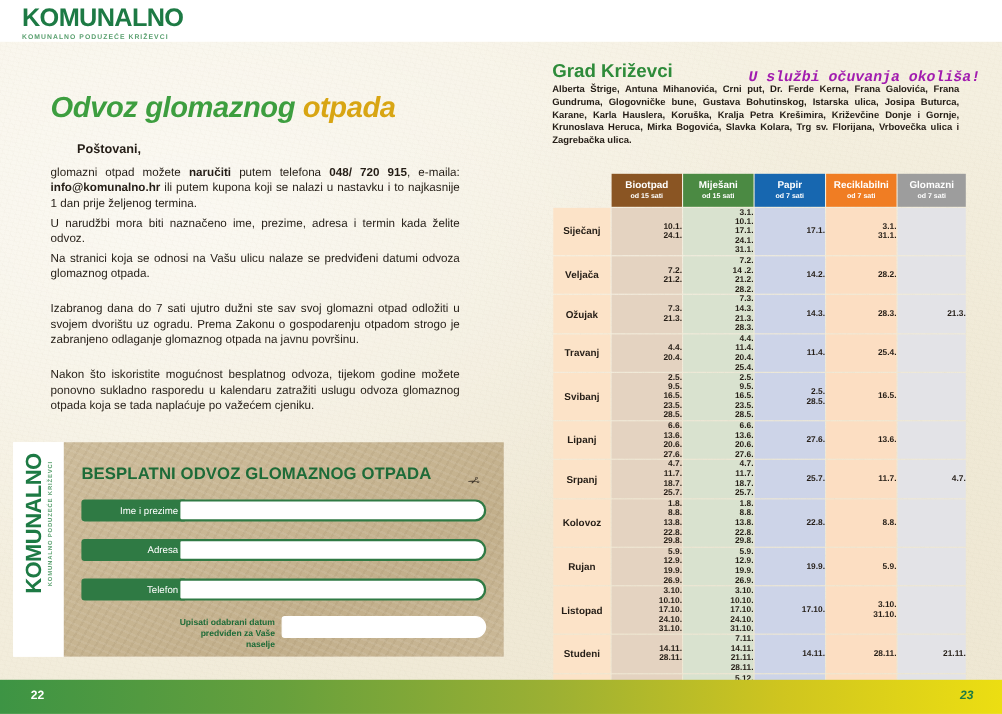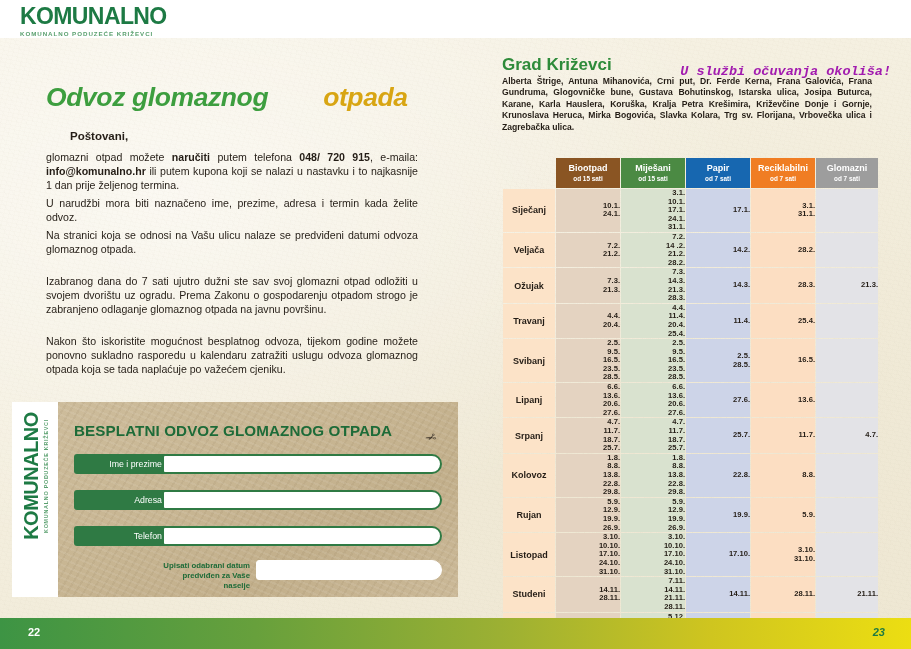--- a/index.html
+++ b/index.html
@@ -47,21 +47,21 @@
     font-size:13.5px; color:#a21caf;margin-top:47px;
   }
   
   #left-page { position:absolute; left:0; top:38px; width:470px; height:577px; }
   #page-title {
     position:absolute; left:46px; top:44px;
     font-size:26.5px; font-weight:bold; font-style:italic;
     letter-spacing:-.4px;
   }
   #page-title .g { color:#3d9e3f;margin-top:32px; }
-  #page-title .y { color:#d8a513;margin-left:48px; }
+  #page-title .y { color:#d8a513; }
   #salut {
     position:absolute; left:46px; top:92px;
     font-size:11.5px; font-weight:bold; color:#241d16;padding-left:24px;
   }
   .para {
     position:absolute; left:46px; width:372px;
     font-size:10.6px; line-height:14.2px; color:#241d16;
     text-align:justify; text-justify:inter-word;
   }
   .para b { font-weight:bold; }

